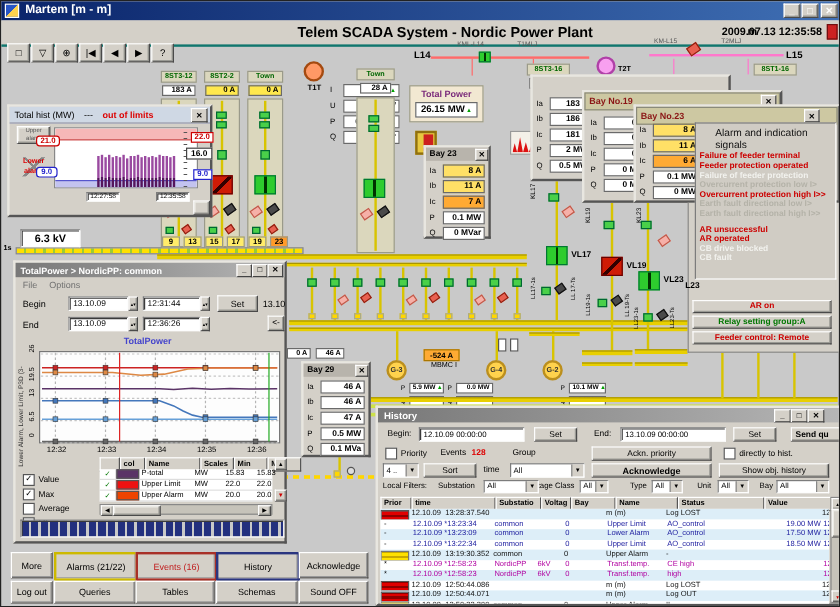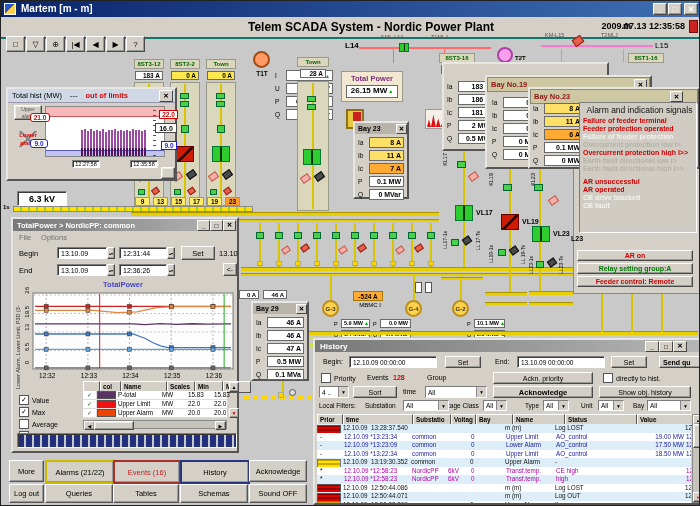--- a/index.html
+++ b/index.html
@@ -85,21 +85,21 @@
   <div class="abs" style="left:380px;top:33px;font-size:5.5px;color:#555;">KML-L14</div>
   <div class="abs" style="left:430px;top:33px;font-size:5.5px;color:#555;">T1MLJ</div>
   <div class="abs gb" style="left:398px;top:42px;width:10px;height:9px;"></div>
   <div class="abs" style="left:392px;top:48px;width:1px;height:14px;background:#ff6a6a;"></div>
   <div class="abs" style="left:443px;top:48px;width:1px;height:14px;background:#ff6a6a;"></div>
 
   <div class="abs" style="left:544px;top:31px;font-size:5.5px;color:#555;">KM-L15</div>
   <div class="abs" style="left:600px;top:31px;font-size:5.5px;color:#555;">T2MLJ</div>
   <div class="abs" style="left:540px;top:44px;width:112px;height:2px;background:#ff77cc;"></div>
   <div class="abs flag-r" style="left:572px;top:36px;width:10px;height:8px;"></div>
-  <div class="abs" style="left:654px;top:40px;font-size:8px;font-weight:normal;">L15</div>
+  <div class="abs" style="left:654px;top:40px;font-size:8px;font-weight:bold;">L15</div>
   <div class="abs" style="left:560px;top:48px;width:1px;height:13px;background:#ff77cc;"></div>
   <div class="abs" style="left:622px;top:48px;width:1px;height:13px;background:#ff77cc;"></div>
   <div class="abs" style="left:496px;top:46px;width:16px;height:16px;border-radius:50%;background:#f8a0f0;border:2px solid #b040a8;"></div>
   <div class="abs" style="left:514px;top:54px;font-size:6px;font-weight:bold;">T2T</div>
 
   <div class="abs" style="left:252px;top:50px;width:17px;height:17px;border-radius:50%;background:#ff9966;border:2px solid #a44a10;"></div>
   <div class="abs" style="left:251px;top:69px;width:20px;text-align:center;font-size:6.5px;font-weight:bold;">T1T</div>
   <div class="abs kv" style="left:274px;top:69px;width:58px;">
       <div class="kvr">
         <div class="kvl">I</div>
@@ -466,21 +466,21 @@
       <div class="kvr">
         <div class="kvl">P</div>
         <div class="kvb"><span>0.1 MW</span></div>
       </div>
       <div class="kvr">
         <div class="kvl">Q</div>
         <div class="kvb"><span>0 MW</span></div>
       </div>
     </div>
   <div class="abs" style="left:578px;top:101px;width:118px;height:131px;background:#d0ccc4;border:1px solid;border-color:#7c7c7c #fdfdfd #fdfdfd #7c7c7c;overflow:hidden;">
-    <div style="font-size:8.5px;color:#111;padding:2px 0 1px 3px;text-align:center;">Alarm and indication signals</div>
+    <div style="font-size:8.5px;color:#111;padding:2px 0 1px 16px;">Alarm and indication signals</div>
     <div id="alarm-items">
         <div class="al red">Failure of feeder terminal</div>
         <div class="al red">Feeder protection operated</div>
         <div class="al white">Failure of feeder protection</div>
         <div class="al dim">Overcurrent protection low I&gt;</div>
         <div class="al red">Overcurrent protection high I&gt;&gt;</div>
         <div class="al dim">Earth fault directional low I&gt;</div>
         <div class="al dim">Earth fault directional high I&gt;&gt;</div>
         <div class="al red" style="margin-top: 5px;">AR unsuccessful</div>
         <div class="al red">AR operated</div>

